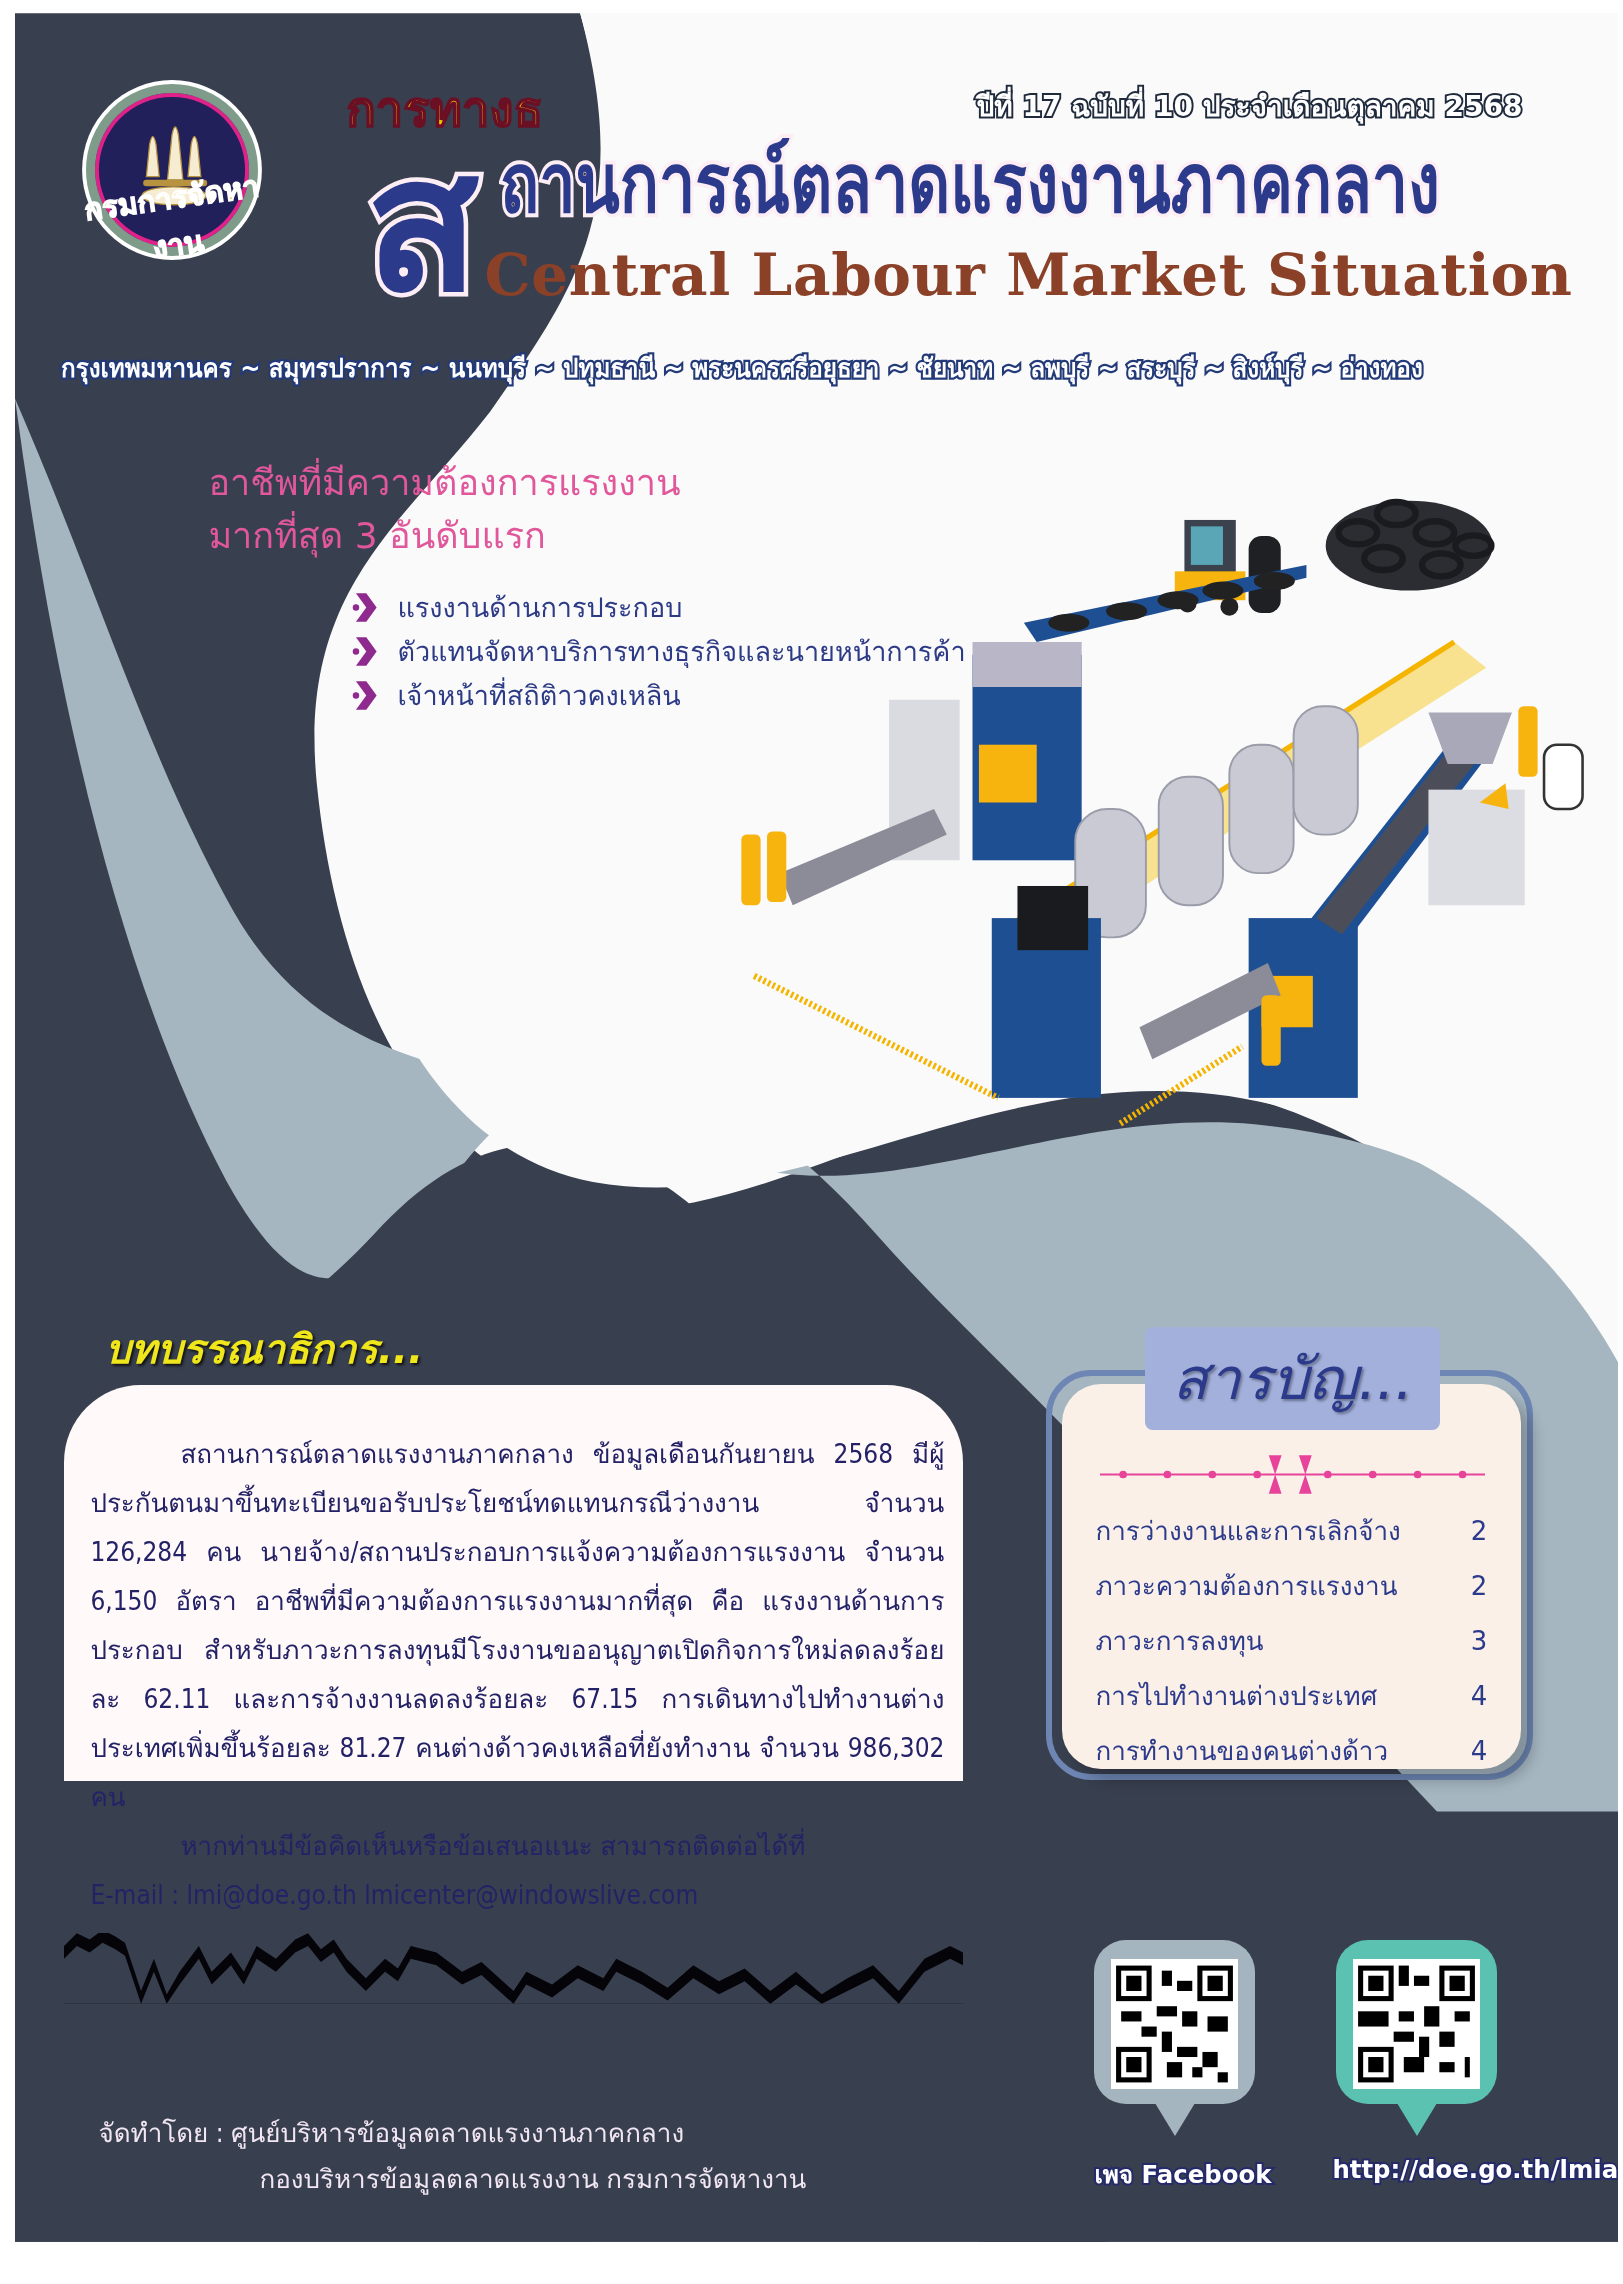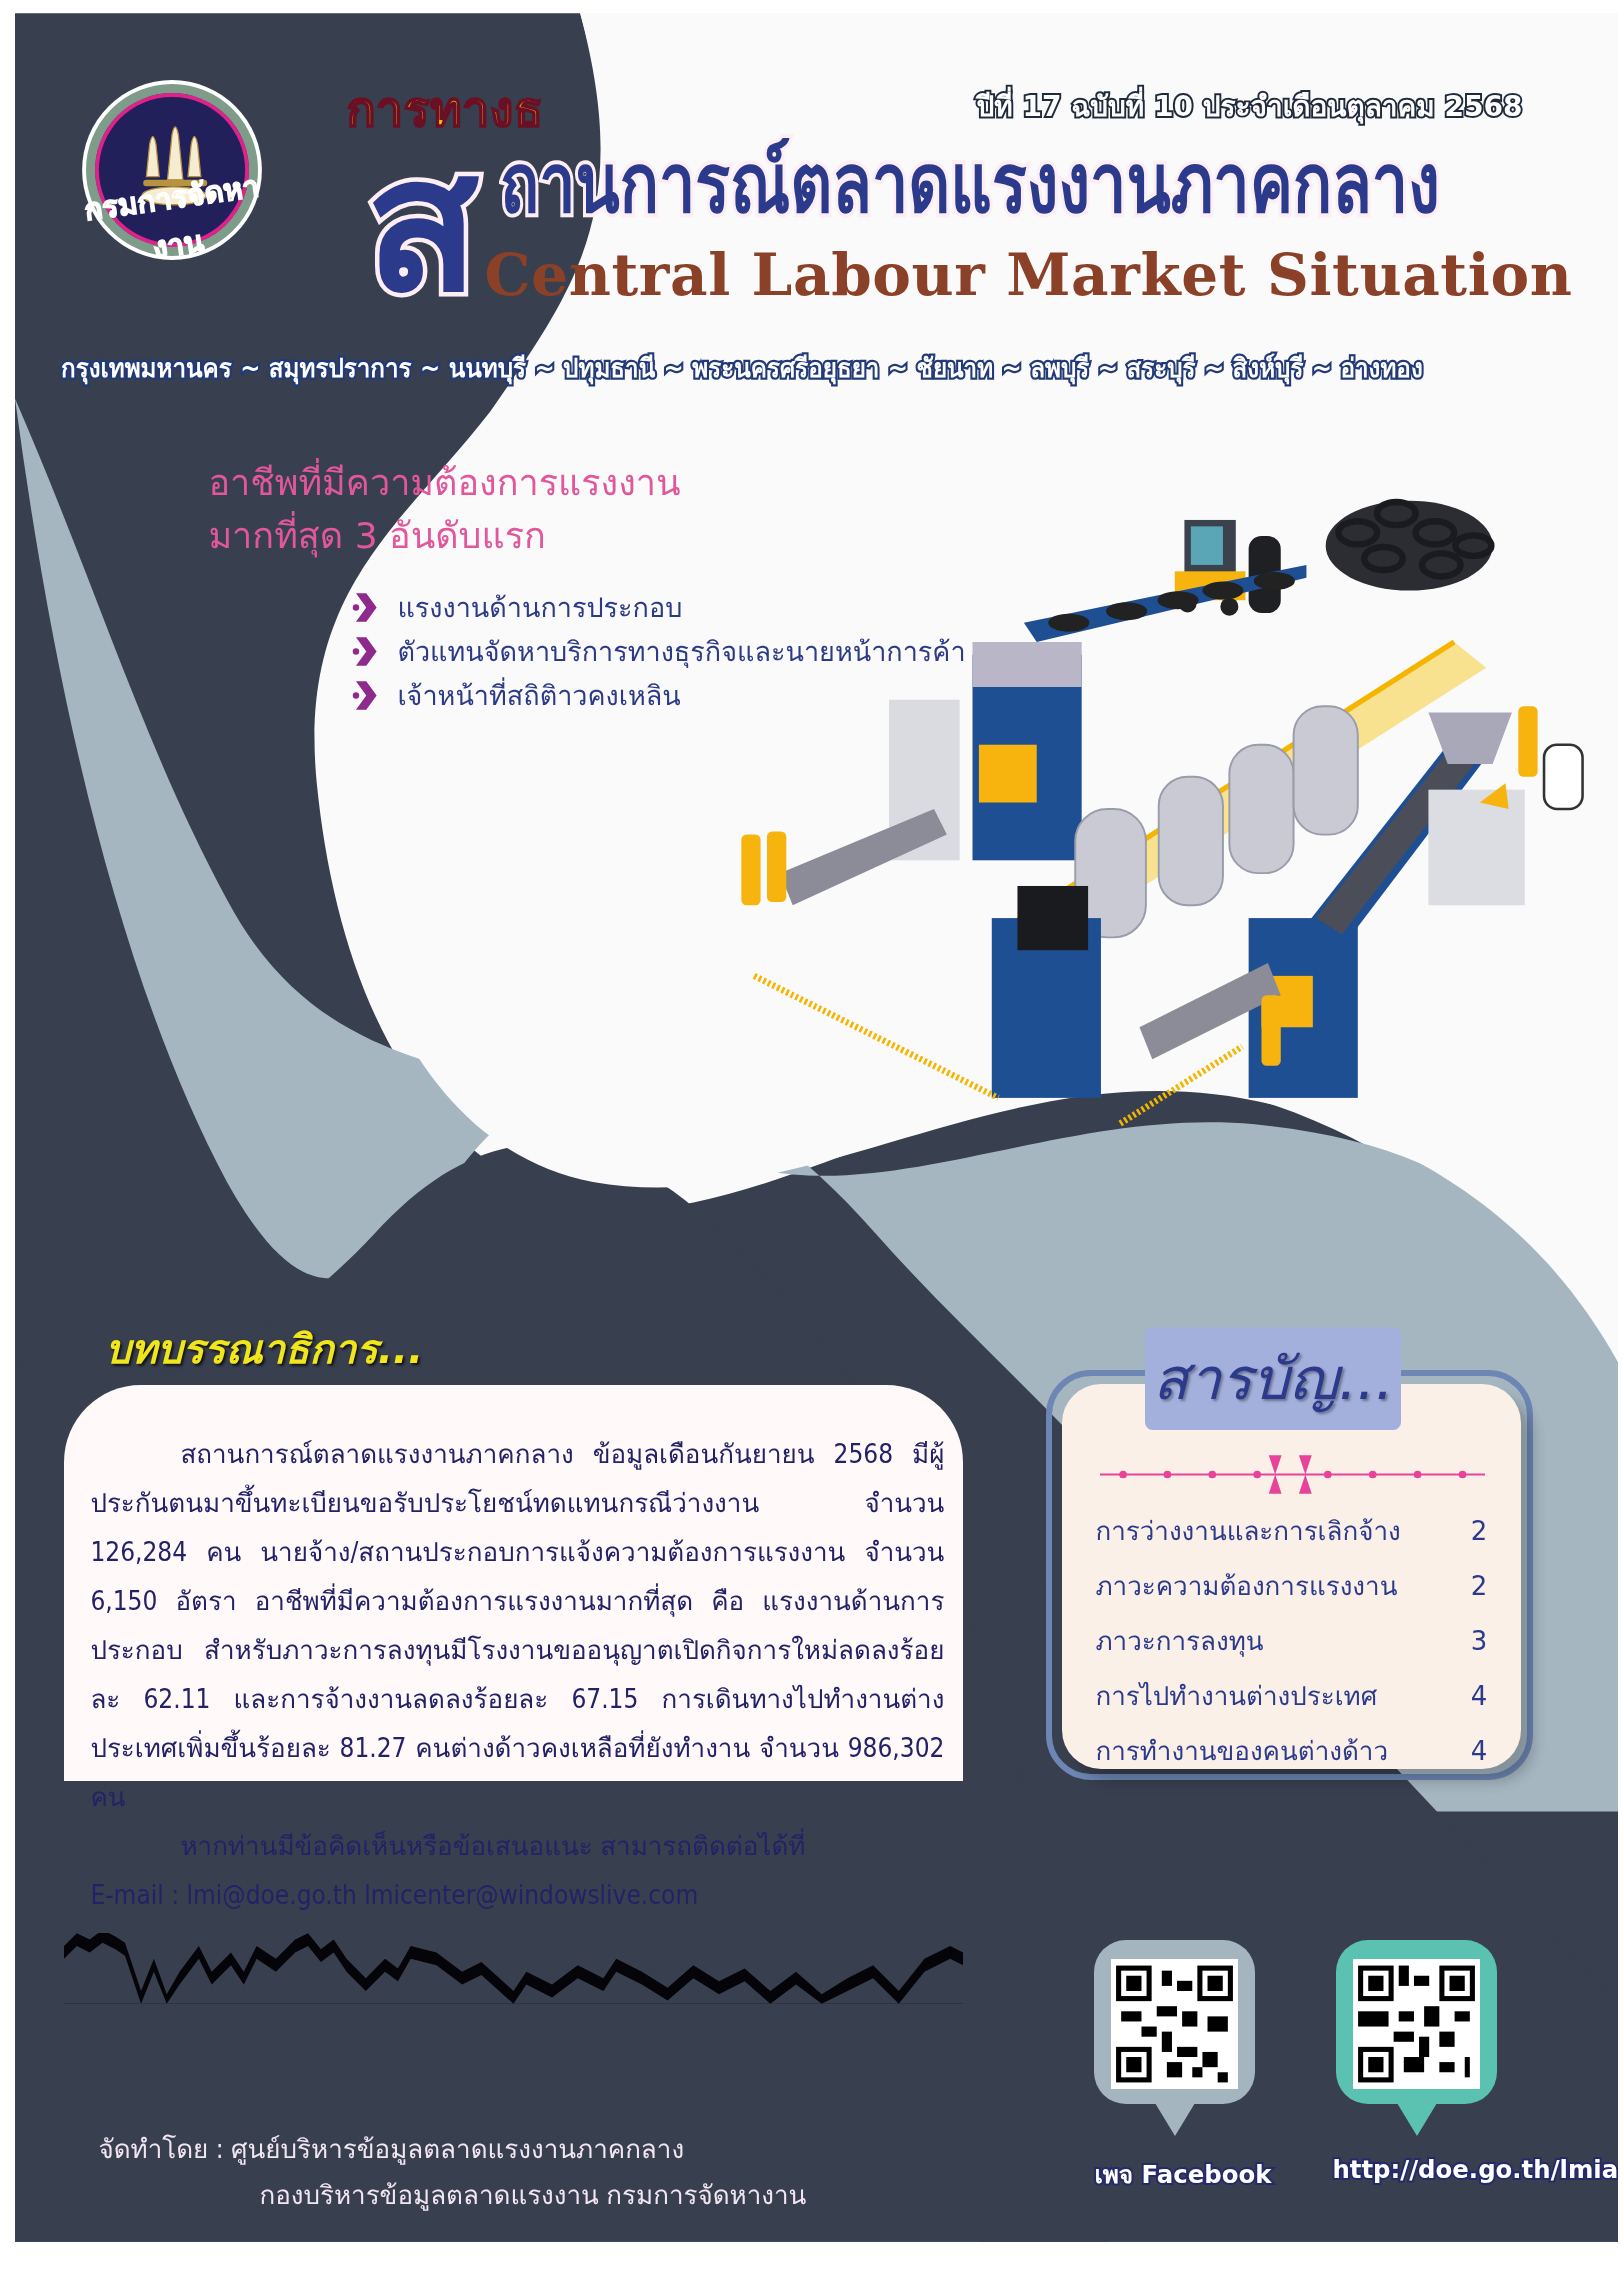--- a/index.html
+++ b/index.html
@@ -31,28 +31,28 @@
   .edit-title { position:absolute; left:90px; top:1304px; font-size:40px; font-style:italic; font-weight:bold; color:#f0e61c; text-shadow:1.9px 1.9px 2.6px #111; font-family:"DejaVu Sans", sans-serif; }
   .edit-card { position:absolute; left:49px; top:1372px; width:899px; height:396px; background:#fff9f9; border-radius:77px 77px 0 0; }
   .edit-body { position:absolute; left:26px; top:45px; width:854px; font-size:26px; line-height:49px; color:#232266; font-family:"DejaVu Sans Condensed","DejaVu Sans", sans-serif; text-align:justify; }
   .edit-body p { margin:0; }
   .indent { text-indent:90px; }
   .torn { position:absolute; left:49px; top:1920px; }
 
   
   .toc-outer { position:absolute; left:1031px; top:1357px; width:475px; height:398px; border:6.4px solid #6d86b3; border-radius:45px; }
   .toc-card { position:absolute; left:1047px; top:1371px; width:459px; height:385px; background:#faf0e8; border-radius:39px; box-shadow:13px 13px 13px rgba(0,0,0,0.2); }
-  .toc-head { position:absolute; left:1130px; top:1314px; width:256px; height:103px; background:#a3b0dc; border-radius:7.7px; display:flex; align-items:center; justify-content:center; }
+  .toc-head { position:absolute; left:1130px; top:1314px; width:295px; height:103px; background:#a3b0dc; border-radius:7.7px; display:flex; align-items:center; justify-content:center; }
   .toc-head span { font-size:58px; font-style:italic; color:#2c3a8c; text-shadow:1.9px 1.9px 2.6px rgba(0,0,0,0.35); font-family:"DejaVu Sans", sans-serif; }
   .toc-divider { position:absolute; left:1085px; top:1442px; }
   .toc-list { position:absolute; left:1080px; top:1490px; width:392px; margin:0; padding:0; list-style:none; }
   .toc-list li { display:flex; justify-content:space-between; height:55px; align-items:center; font-size:26px; color:#2c3a8c; font-family:"DejaVu Sans", sans-serif;gap:8px; }
 
   
-  .credit { position:absolute; left:83px; top:2097px; font-size:26px; line-height:46px; color:#f1e6f2; font-family:"DejaVu Sans Condensed","DejaVu Sans", sans-serif;margin-top:16px; }
+  .credit { position:absolute; left:83px; top:2097px; font-size:26px; line-height:46px; color:#f1e6f2; font-family:"DejaVu Sans Condensed","DejaVu Sans", sans-serif; }
   .credit .l2 { padding-left:161px; }
   .qr-bubble { position:absolute; width:161px; height:164px; border-radius:32px; }
   .qr-bubble .tail { position:absolute; left:50%; bottom:-32px; transform:translateX(-50%); width:0; height:0; border-left:20.6px solid transparent; border-right:20.6px solid transparent; }
   .qr-box { position:absolute; left:16.7px; top:19px; width:127px; height:130px; background:#fff; }
   .qr-label { position:absolute; font-size:24.4px; font-weight:bold; color:#ffffff; -webkit-text-stroke:3.9px #252a6a; paint-order:stroke fill; white-space:nowrap; font-family:"DejaVu Sans", sans-serif; }
 </style>
 </head>
 <body>
 
 <div class="page">

